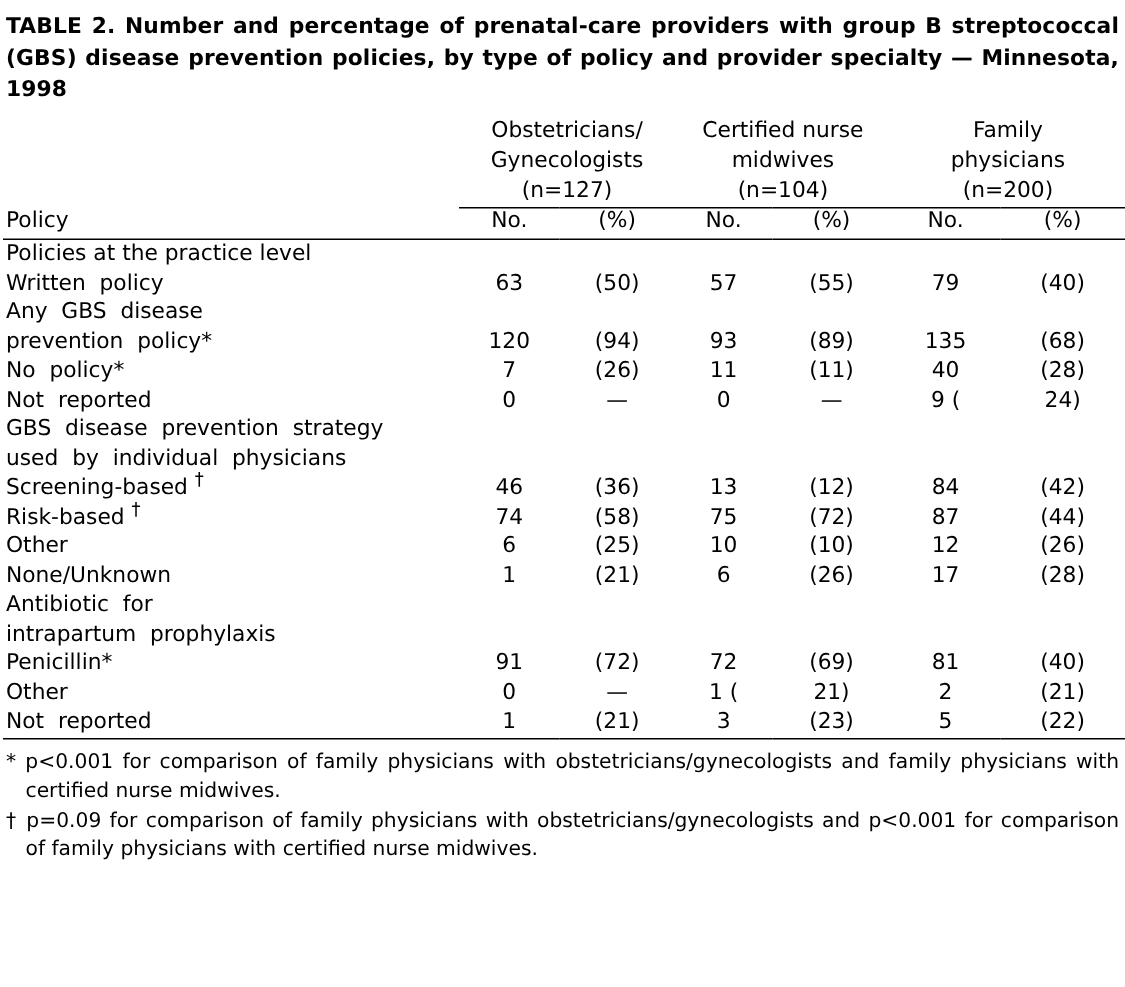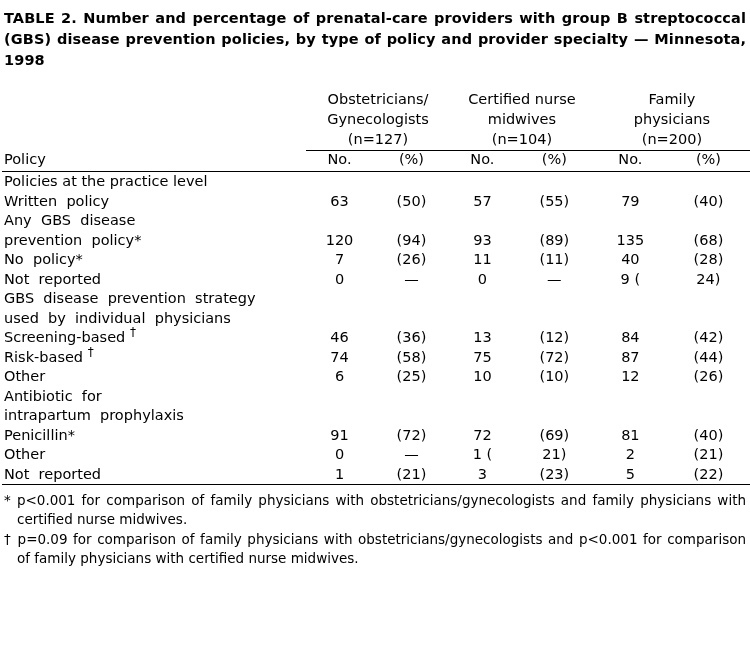--- a/index.html
+++ b/index.html
@@ -27,21 +27,21 @@
     font-weight: bold;
     text-align: justify;
     padding: 2px 2px 0 2px;
     letter-spacing: 0.1px;
   }
   .caption .lbl { font-weight: bold; }
   table.tbl {
     width: 748px;
     border-collapse: collapse;
     font-size: 14.5px;
-    margin-top: 19px;
+    margin-top: 7px;
   }
   table.tbl td, table.tbl th {
     padding: 0;
     vertical-align: bottom;
     font-weight: normal;
   }
   .grp-head {
     text-align: center;
     font-size: 14.5px;
     line-height: 19px;
@@ -245,20 +245,29 @@
         <tr class="datarow">
           <td class="label" style="padding-left: 16px;">Other</td>
           <td class="num">6</td>
           <td class="pct">(25)</td>
           <td class="num">10</td>
           <td class="pct">(10)</td>
           <td class="num">12</td>
           <td class="pct">(26)</td>
         </tr>
         <tr class="datarow">
+          <td class="label" style="padding-left: 16px;">None/Unknown</td>
+          <td class="num">1</td>
+          <td class="pct">(21)</td>
+          <td class="num">6</td>
+          <td class="pct">(26)</td>
+          <td class="num">17</td>
+          <td class="pct">(28)</td>
+        </tr>
+        <tr class="datarow">
           <td class="label" style="padding-left: 2px;">Antibiotic  for</td>
           <td class="num"></td>
           <td class="pct"></td>
           <td class="num"></td>
           <td class="pct"></td>
           <td class="num"></td>
           <td class="pct"></td>
         </tr>
         <tr class="datarow">
           <td class="label" style="padding-left: 16px;">intrapartum  prophylaxis</td>

